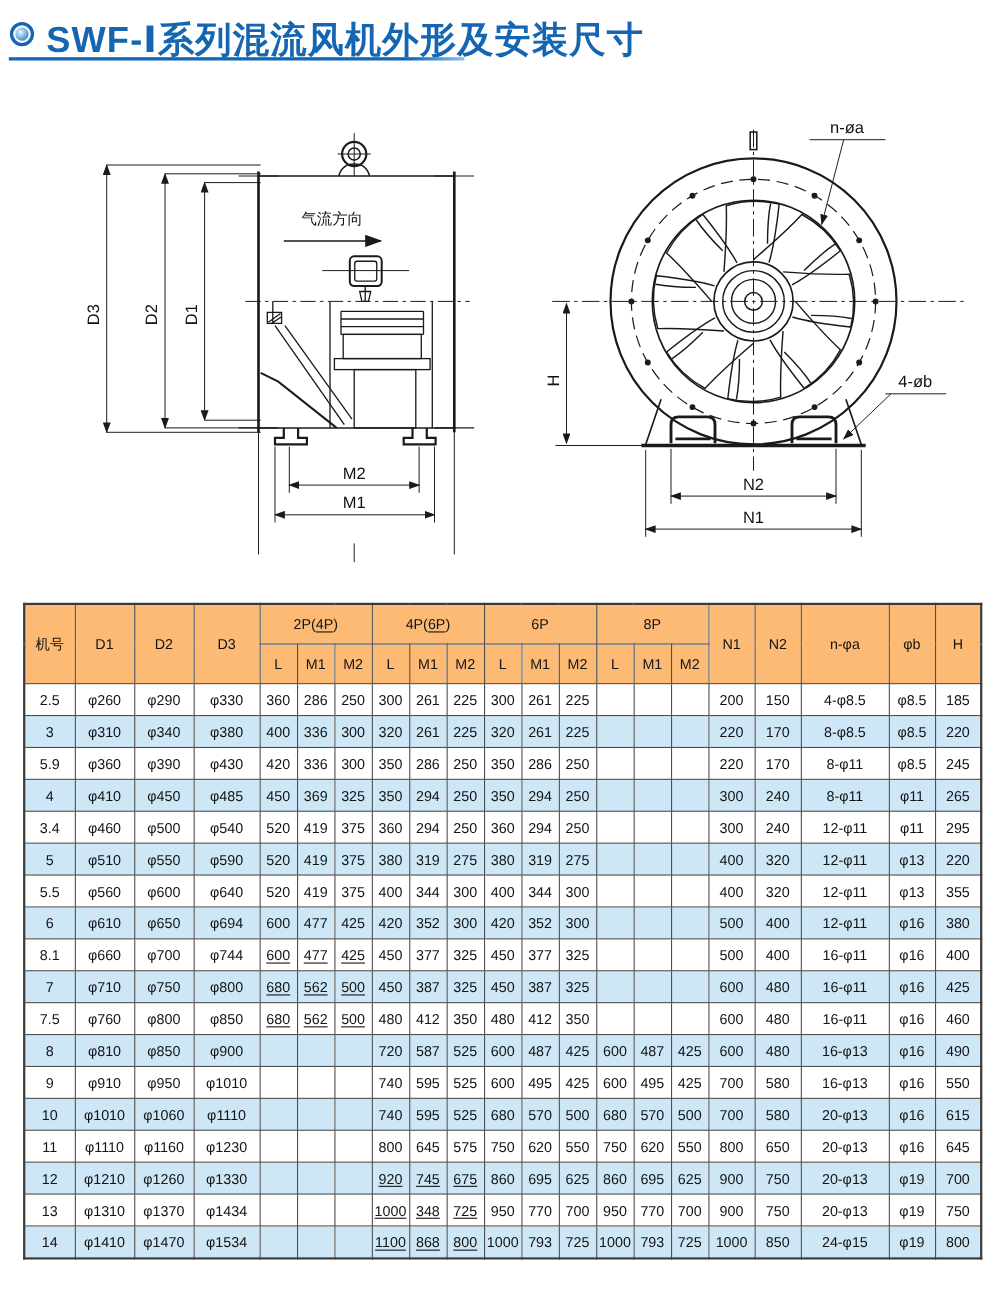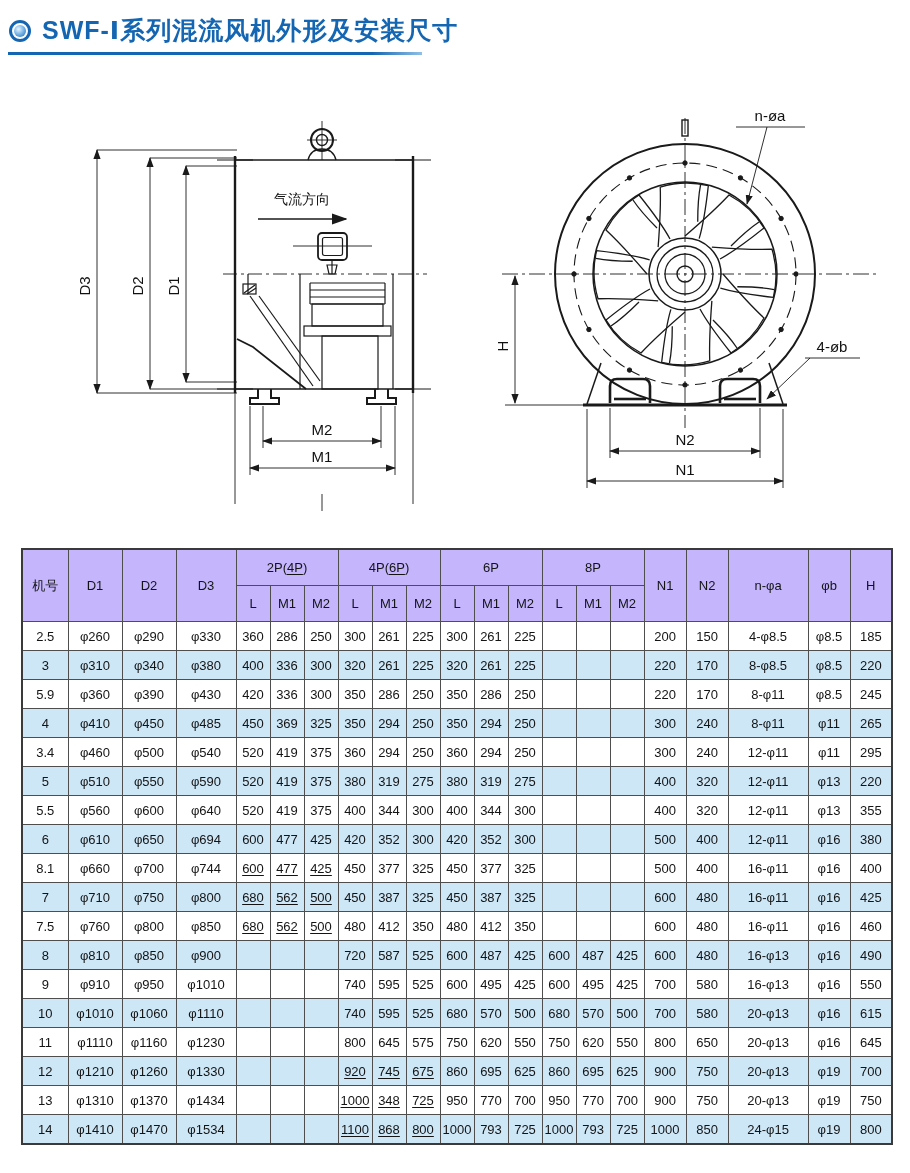--- a/index.html
+++ b/index.html
@@ -5,35 +5,35 @@
   html,body{margin:0;padding:0;background:#e8e8e8;}
   .page{position:relative;width:910px;height:1173px;background:#ffffff;
         font-family:"Liberation Sans","DejaVu Sans",sans-serif;overflow:hidden;}
 
   
   .title-bar{position:absolute;left:0;top:0;width:910px;height:60px;}
   .title-icon{position:absolute;left:9px;top:20px;width:16px;height:16px;border-radius:50%;
               border:3px solid #1566b2;background:#fff;}
   .title-icon .ball{position:absolute;left:2px;top:2px;width:12px;height:12px;border-radius:50%;
               background:radial-gradient(circle at 38% 35%, #eaf5ff 0%, #7db9e8 45%, #1566b2 100%);}
-  .page-title{position:absolute;left:42px;top:14px;font-size:25px;font-weight:bold;color:#1566b2;
+  .page-title{position:absolute;left:42px;top:14px;font-size:33px;font-weight:bold;color:#1566b2;
               letter-spacing:1px;white-space:nowrap;}
   .title-rule{position:absolute;left:8px;top:52px;width:414px;height:3px;
               background:linear-gradient(to right,#1566b2 88%,#8fc0e6);}
 
   
   .drawings{position:absolute;left:10px;top:96px;}
   svg text{fill:#111;font-family:"Liberation Sans","DejaVu Sans",sans-serif;}
 
   
   .table-wrap{position:absolute;left:21px;top:548px;}
   table{border-collapse:collapse;table-layout:fixed;width:868px;border:2px solid #3a3a3a;}
   th,td{border:1px solid #4e4e4e;text-align:center;vertical-align:middle;
         font-size:13px;color:#141414;padding:0;white-space:nowrap;overflow:hidden;}
-  thead th{background:#c4b5fd;font-weight:normal;height:35px;}
+  thead th{background:#fdba74;font-weight:normal;height:35px;}
   tbody td{height:28px;background:#fff;}
   tbody tr:nth-child(even) td{background:#cde7f7;}
   .u{text-decoration:underline;text-underline-offset:2px;}
 
   
   .note{position:absolute;left:35px;top:1206px;font-size:14px;color:#b91c1c;letter-spacing:.5px;margin-left:47px;}
 </style>
 </head>
 <body>
 

